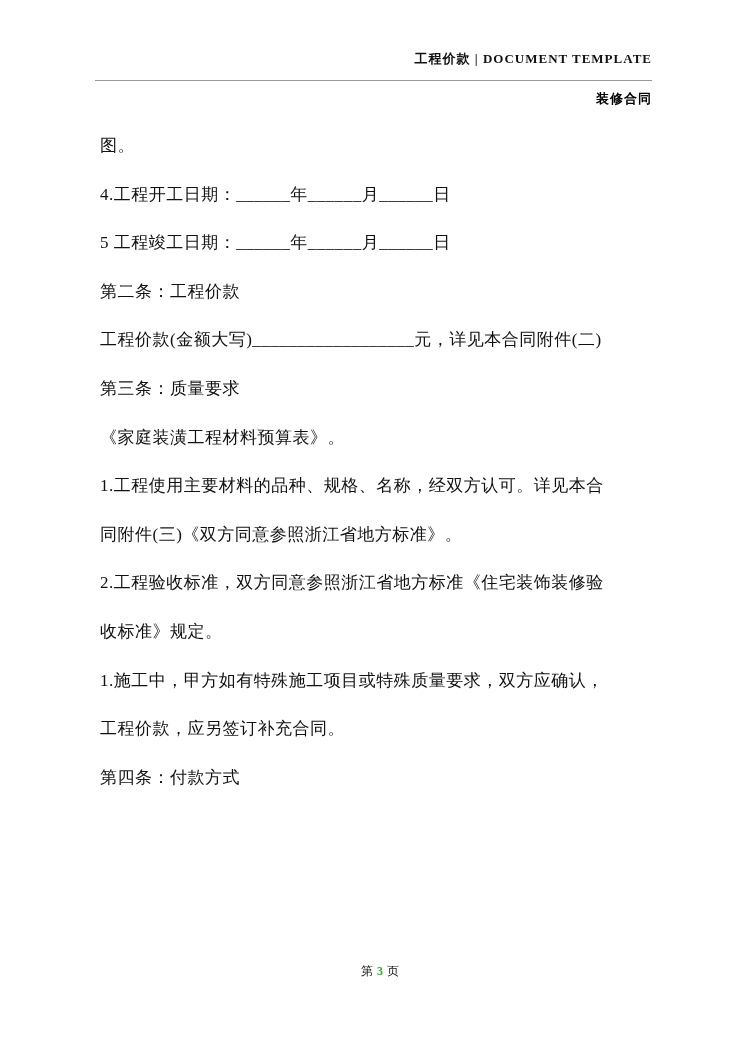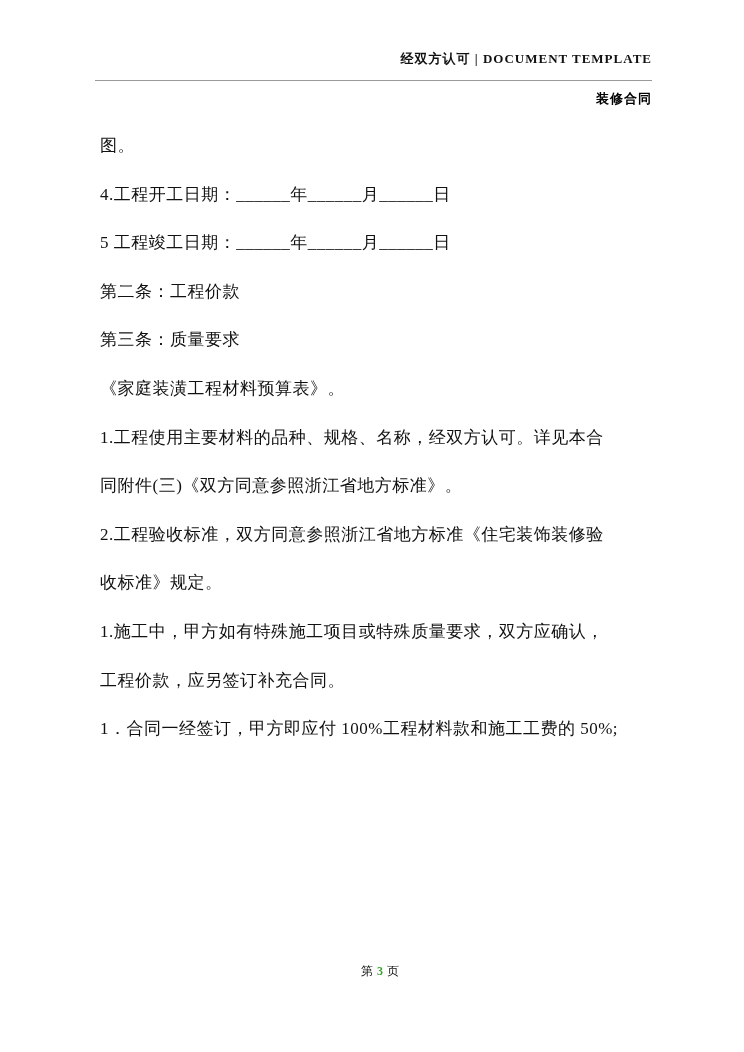--- a/index.html
+++ b/index.html
@@ -65,38 +65,39 @@
     font-weight: bold;
     padding: 0 4px;
   }
 </style>
 </head>
 <body>
 
 <div class="page">
 
   <div class="header">
-    <div class="brand">经双方认可 | DOCUMENT TEMPLATE</div>
+    <div class="brand">工程价款 | DOCUMENT TEMPLATE</div>
     <hr class="header-rule">
     <div class="doc-label" style="color:#000000;">装修合同</div>
   </div>
 
   <div class="body-text">
     <div class="line">图。</div>
     <div class="line">4.工程开工日期：______年______月______日</div>
     <div class="line">5 工程竣工日期：______年______月______日</div>
     <div class="line">第二条：工程价款</div>
+    <div class="line">工程价款(金额大写)__________________元，详见本合同附件(二)</div>
     <div class="line">第三条：质量要求</div>
     <div class="line">《家庭装潢工程材料预算表》。</div>
     <div class="line">1.工程使用主要材料的品种、规格、名称，经双方认可。详见本合</div>
     <div class="line">同附件(三)《双方同意参照浙江省地方标准》。</div>
     <div class="line">2.工程验收标准，双方同意参照浙江省地方标准《住宅装饰装修验</div>
     <div class="line">收标准》规定。</div>
     <div class="line">1.施工中，甲方如有特殊施工项目或特殊质量要求，双方应确认，</div>
     <div class="line">工程价款，应另签订补充合同。</div>
-    <div class="line">1．合同一经签订，甲方即应付 100%工程材料款和施工工费的 50%;</div>
+    <div class="line">第四条：付款方式</div>
   </div>
 
   <div class="footer">
     <span>第</span><span class="page-num" style="color:#38a32a;">3</span><span>页</span>
   </div>
 
 </div>
 
 </body></html>

